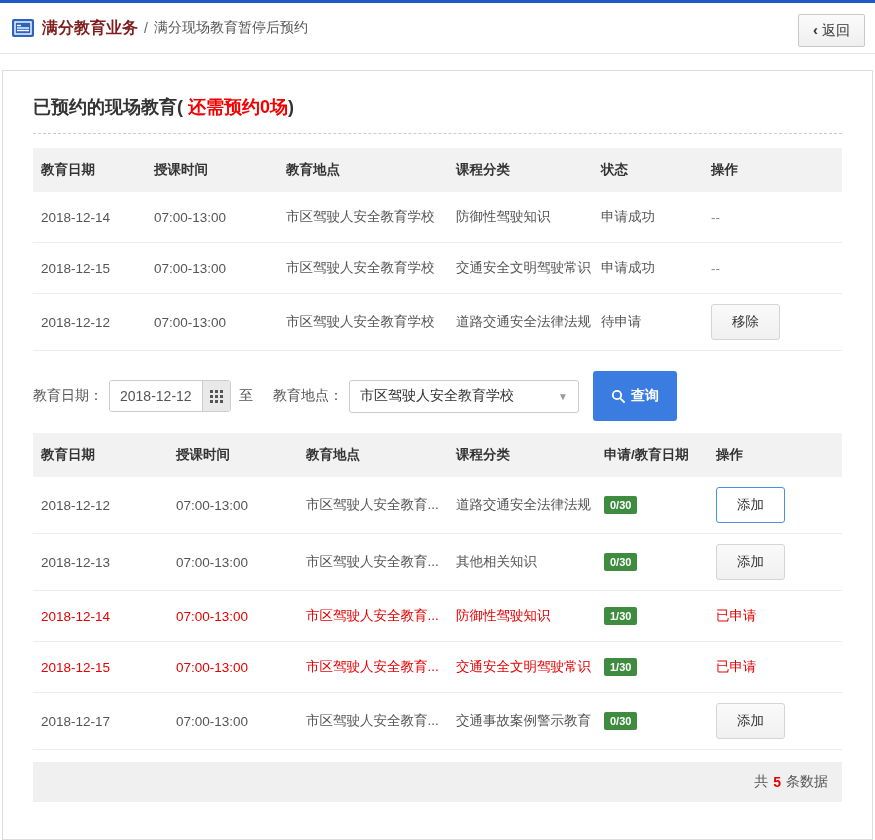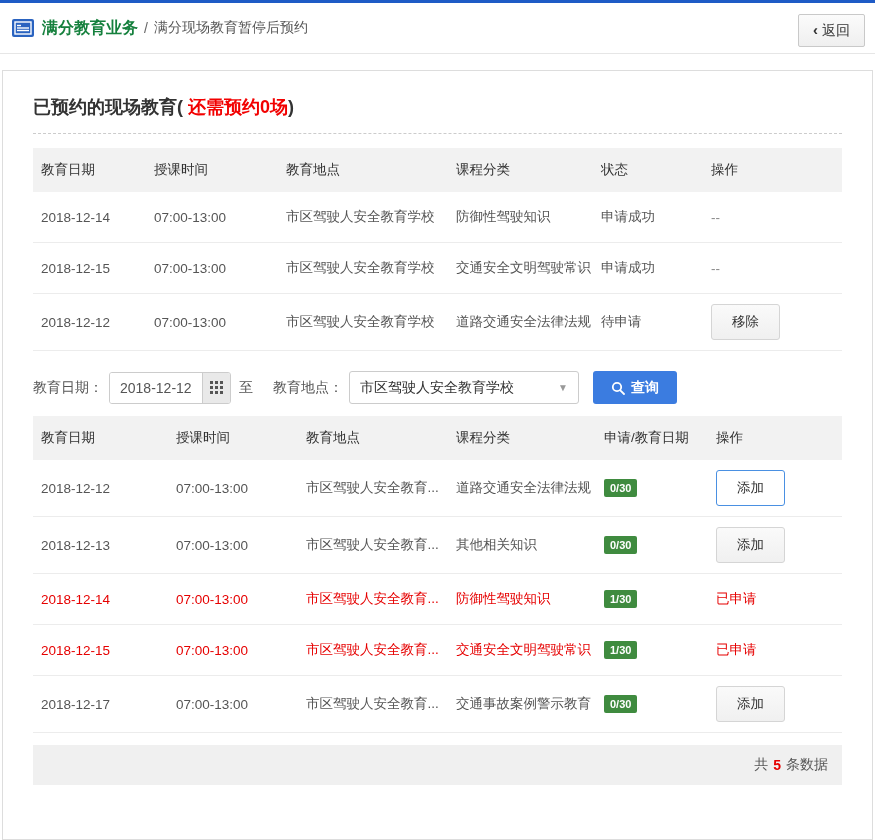--- a/index.html
+++ b/index.html
@@ -3,39 +3,39 @@
 <meta charset="utf-8">
 <style>
   * { margin:0; padding:0; box-sizing:border-box; }
   html,body { width:875px; height:840px; overflow:hidden; background:#fff;
     font-family:"Liberation Sans","DejaVu Sans",sans-serif; color:#333; }
 
   
   .topbar { height:54px; border-top:3px solid #1e5bc6; border-bottom:1px solid #e6e6e6;
     background:#fff; display:flex; align-items:center; padding:0 12px; position:relative; }
   .topbar .list-ic { width:22px; height:18px; margin-right:8px; flex:0 0 auto; }
-  .topbar .app-title { color:#15803d; font-size:16px; font-weight:bold; }
+  .topbar .app-title { color:#7f1d1d; font-size:16px; font-weight:bold; }
   .topbar .sep { color:#666; font-size:14px; margin:0 6px; }
   .topbar .page-title { color:#555; font-size:14px; }
   .btn-back { position:absolute; right:10px; top:11px; padding:6px 14px; font-size:14px;
     color:#333; background:linear-gradient(#fbfbfb,#efefef); border:1px solid #c9c9c9;
     border-radius:2px; cursor:pointer; }
   .btn-back .chev { font-weight:bold; margin-right:4px; font-size:15px; }
 
   
   .card { margin:16px 2px 0 2px; border:1px solid #ddd; background:#fff;
     padding:24px 30px 20px 30px; height:770px; }
 
   .sec-title { font-size:18px; font-weight:bold; color:#333;
     padding-bottom:14px; border-bottom:1px dashed #ccc; }
   .sec-title .hl { color:#f20000; }
 
   
   table { width:100%; border-collapse:collapse; margin-top:14px; table-layout:fixed; }
-  th { background:#f2f2f2; text-align:left; font-size:13.5px; font-weight:normal; color:#333;
+  th { background:#f2f2f2; text-align:left; font-size:13.5px; font-weight:bold; color:#333;
     padding:13px 8px; }
   td { font-size:13.5px; color:#555; padding:16px 8px; border-bottom:1px solid #ececec;
     background:#fff; white-space:nowrap; overflow:hidden; }
   tr.btn-row td { padding-top:10px; padding-bottom:10px; }
   tr.row-red td { color:#e60000; }
   .dash { color:#888; }
 
   .btn-gray { padding:8px 20px; font-size:13.5px; color:#333;
     background:linear-gradient(#fafafa,#f0f0f0); border:1px solid #d5d5d5;
     border-radius:3px; cursor:pointer; }
@@ -55,21 +55,21 @@
   .cal-btn { width:28px; background:#e9e9e9; border-left:1px solid #ccc; display:flex;
     align-items:center; justify-content:center; cursor:pointer; }
   .to { margin:0 8px; font-size:14px; color:#555; }
   .place-lbl { margin-left:12px; }
   .selectbox { width:230px; height:33px; border:1px solid #ccc; border-radius:3px;
     display:flex; align-items:center; padding:0 10px; font-size:14px; color:#333;
     cursor:pointer; background:#fff; }
   .selectbox .val { flex:1; overflow:hidden; white-space:nowrap; }
   .selectbox .caret { color:#999; font-size:10px; }
   .btn-query { margin-left:14px; background:#3b7ce0; color:#fff; border:0; border-radius:3px;
-    height:33px; padding:0 18px; font-size:14px; font-weight:bold; cursor:pointer;
+    height:50px; padding:0 18px; font-size:14px; font-weight:bold; cursor:pointer;
     display:flex; align-items:center; }
   .btn-query svg { margin-right:6px; }
 
   
   .count-bar { margin-top:12px; background:#f0f0f0; height:40px; display:flex;
     align-items:center; justify-content:flex-end; padding:0 14px; font-size:14px; color:#555; }
   .count-bar .cnt { color:#e60000; font-weight:bold; margin:0 5px; }
 
   
   .t1 col:nth-child(1){width:113px;} .t1 col:nth-child(2){width:132px;}

